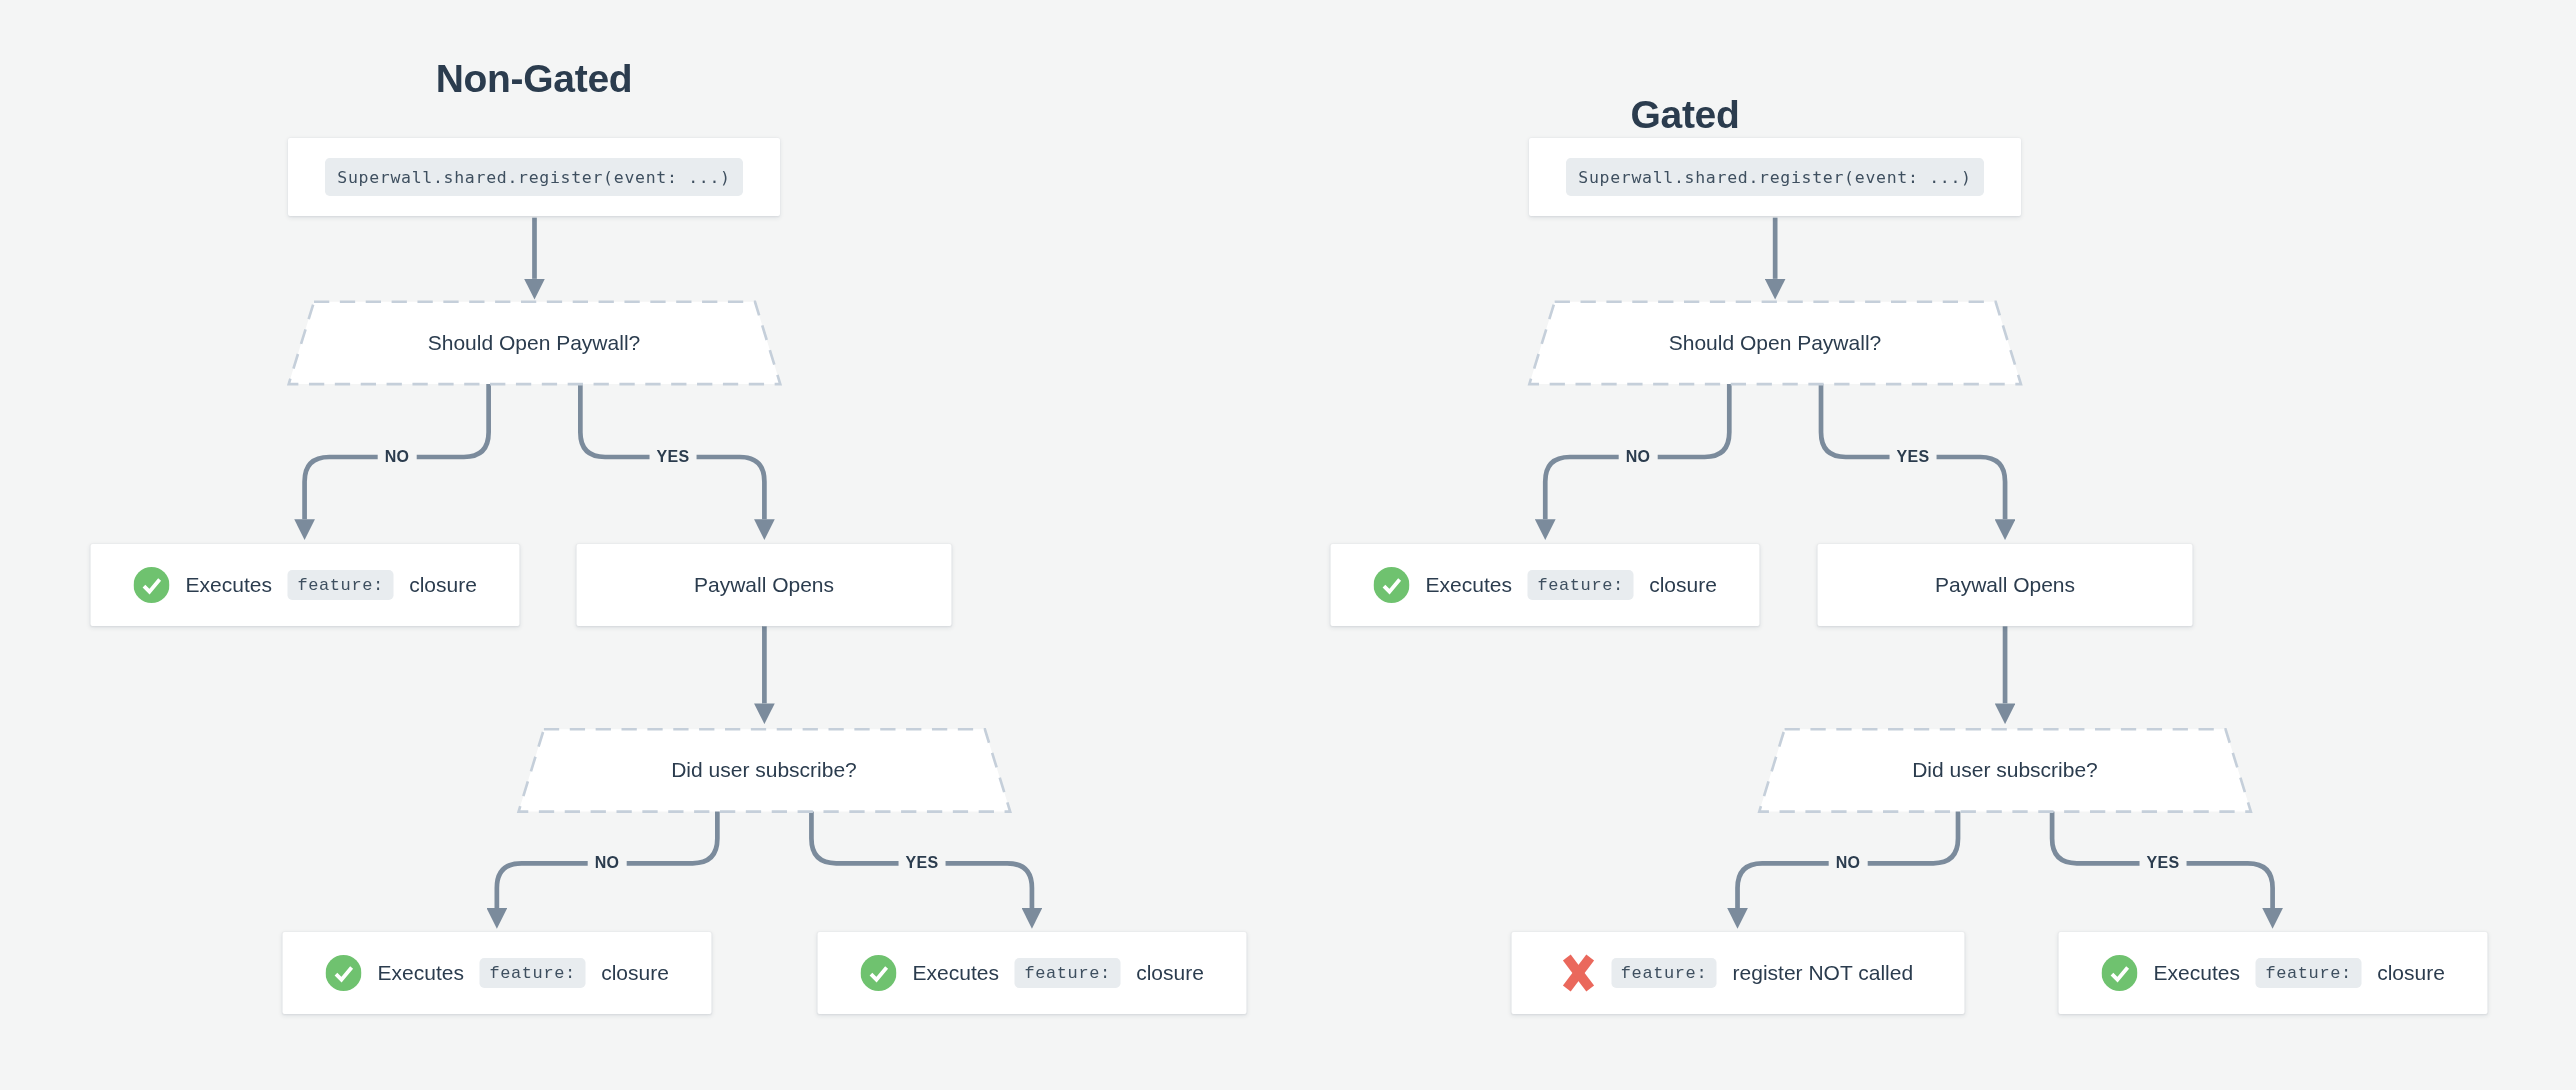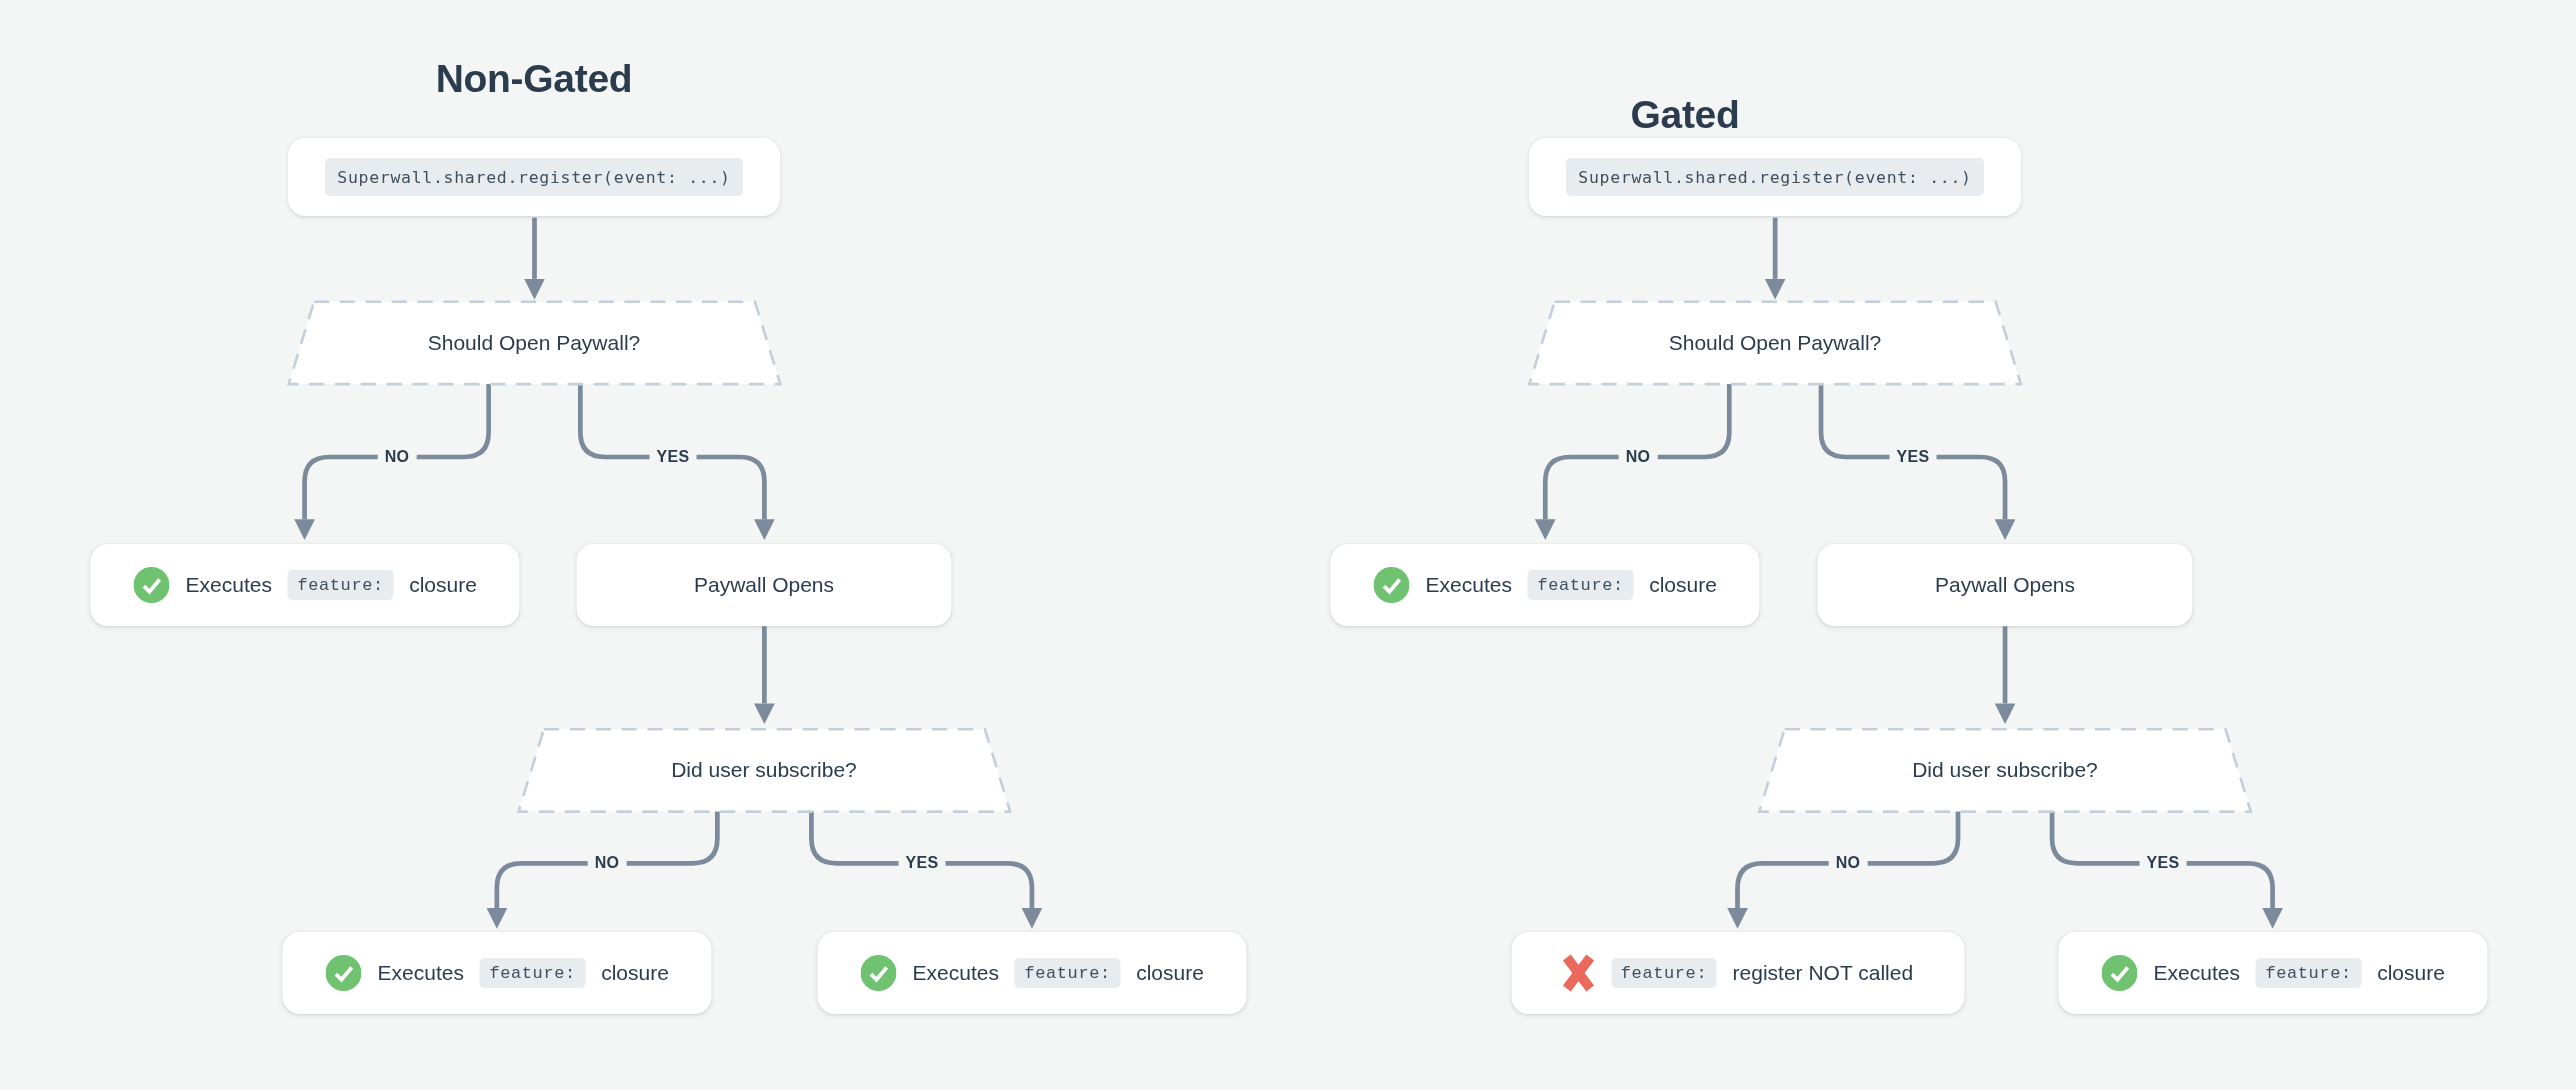--- a/index.html
+++ b/index.html
@@ -17,21 +17,21 @@
   .arrowhead{fill:var(--line,#7b8b9c);}
   .trapezoid{fill:var(--node-bg,#ffffff);stroke:var(--dash-border,#c5cfda);stroke-width:4.5;stroke-dasharray:26 18;}
   .flow{position:absolute;left:0;top:0;width:100%;height:100%;pointer-events:none;}
   .abs{position:absolute;transform:translateX(-50%);}
   .flow-title{
     font-size:39px;font-weight:600;letter-spacing:-0.3px;line-height:1;
     color:var(--text,#2b3c4e);white-space:nowrap;
   }
   .node{
     background:var(--node-bg,#ffffff);
-    border-radius:17px;
+    border-radius:2px;
     box-shadow:0 1.8px 5.3px rgba(25,45,65,0.09),0 0.6px 1.8px rgba(25,45,65,0.07);
     display:flex;align-items:center;justify-content:center;
   }
   .node-text{font-size:21px;font-weight:500;color:var(--text,#2b3c4e);white-space:nowrap;}
   .decision-label{
     display:flex;align-items:center;justify-content:center;
     font-size:21px;font-weight:400;color:var(--text,#2b3c4e);white-space:nowrap;
   }
   .chip{
     font-family:"DejaVu Sans Mono",monospace;

